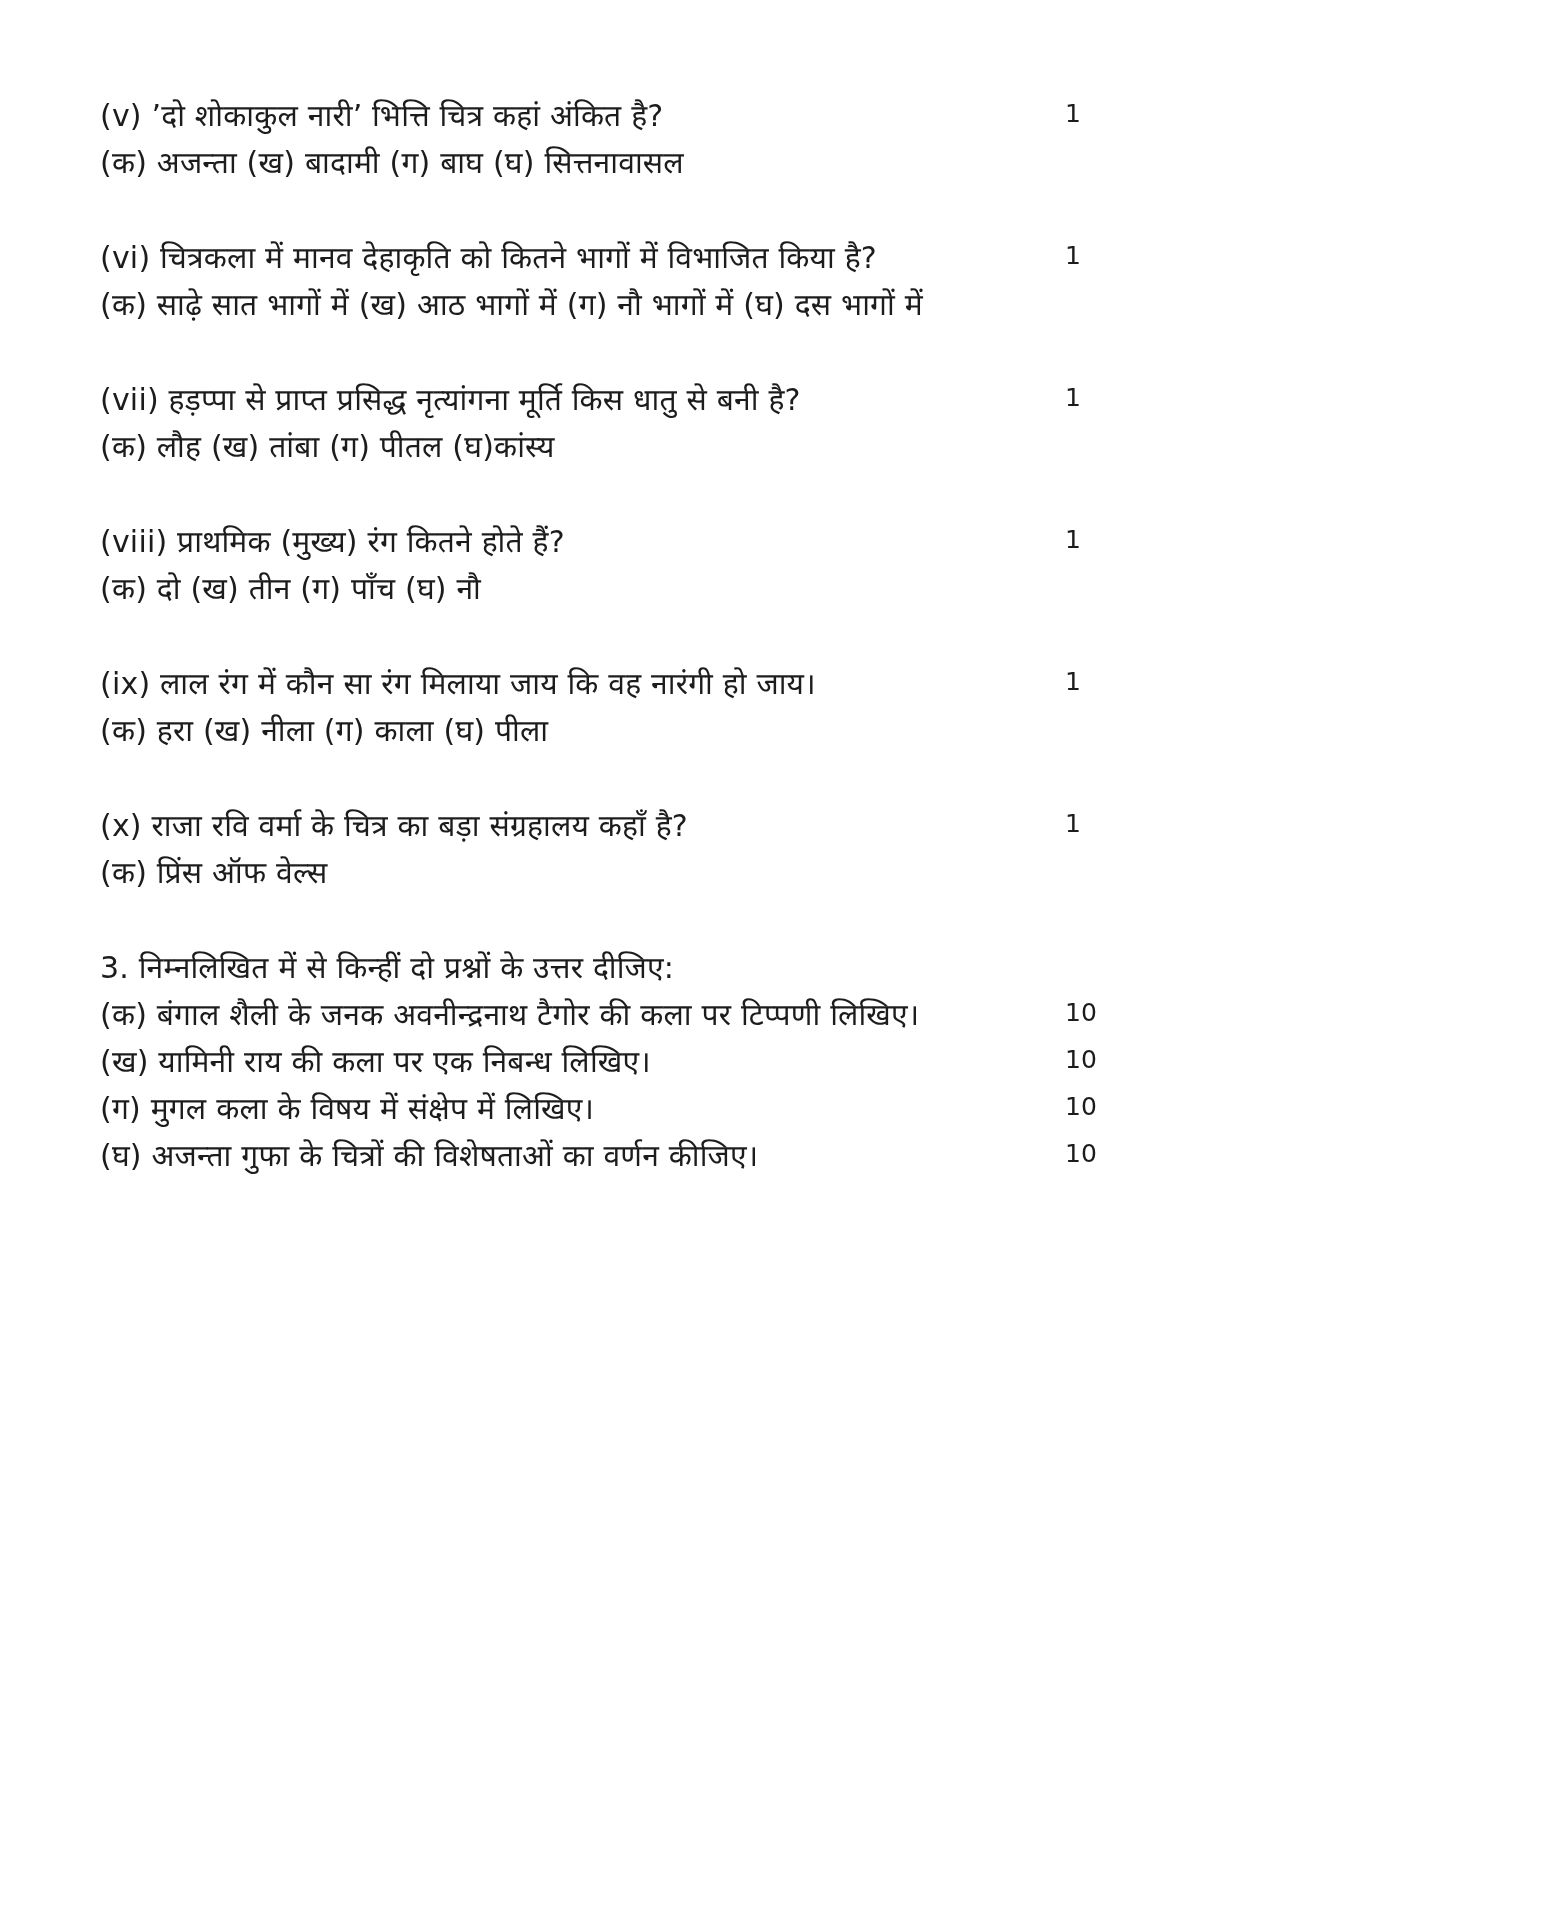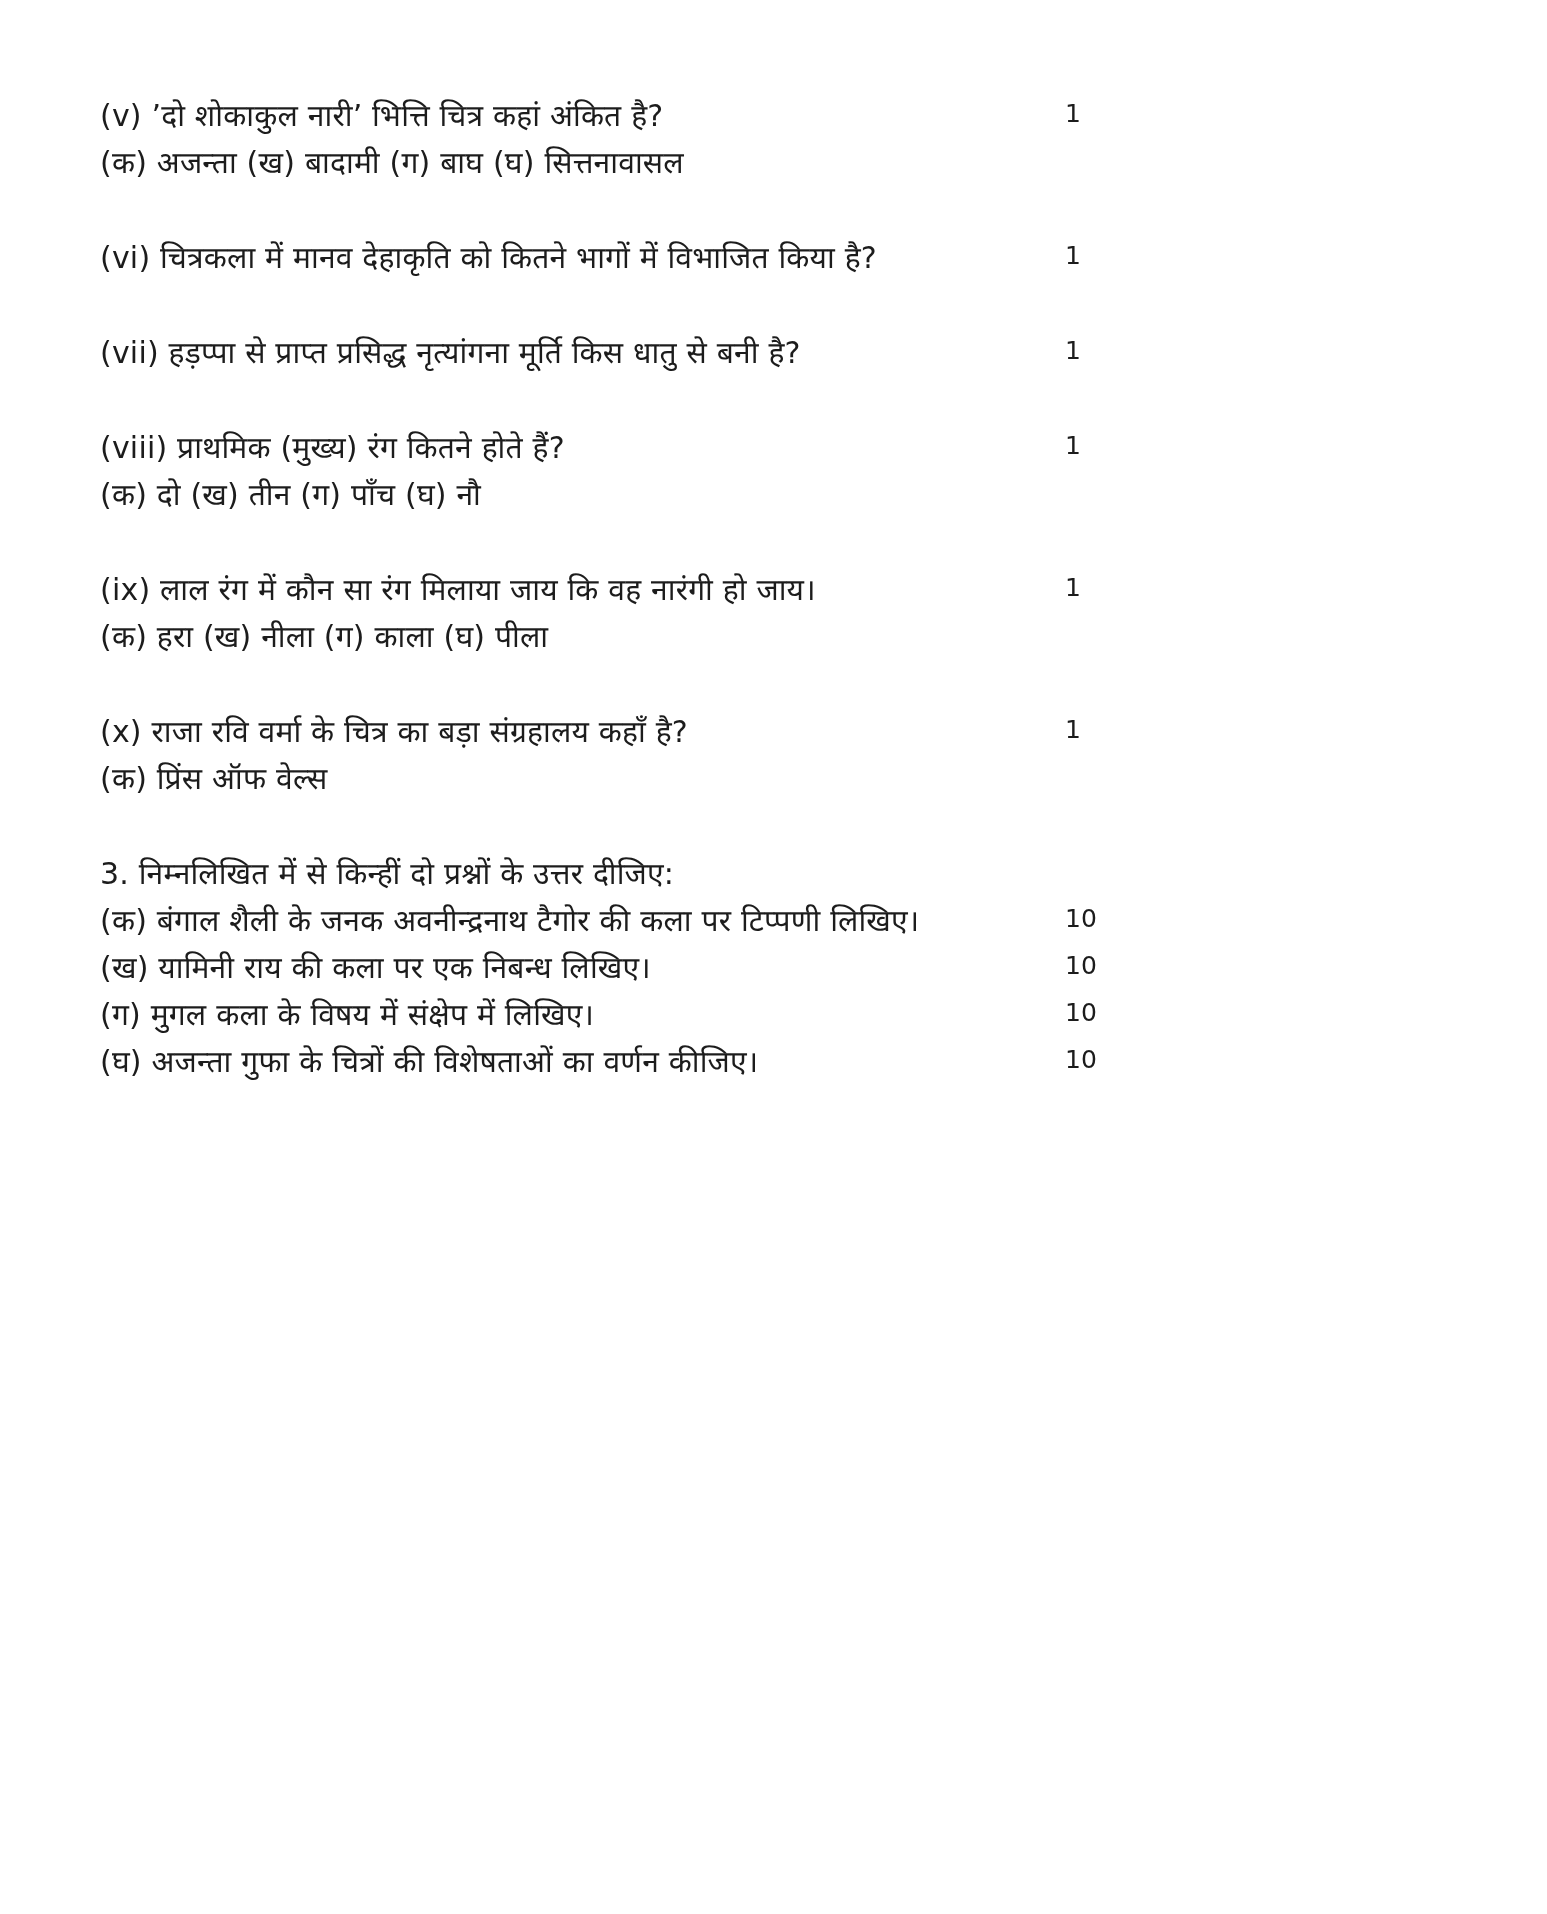--- a/index.html
+++ b/index.html
@@ -47,27 +47,29 @@
       <div class="marks">1</div>
     </div>
     <div class="q-line">(क) अजन्ता (ख) बादामी (ग) बाघ (घ) सित्तनावासल</div>
   </div>
 
   <div class="q-block">
     <div class="q-row">
       <div class="q-line">(vi) चित्रकला में मानव देहाकृति को कितने भागों में विभाजित किया है?</div>
       <div class="marks">1</div>
     </div>
+    <div class="q-line">(क) साढ़े सात भागों में (ख) आठ भागों में (ग) नौ भागों में (घ) दस भागों में</div>
   </div>
 
   <div class="q-block">
     <div class="q-row">
       <div class="q-line">(vii) हड़प्पा से प्राप्त प्रसिद्ध नृत्यांगना मूर्ति किस धातु से बनी है?</div>
       <div class="marks">1</div>
     </div>
+    <div class="q-line">(क) लौह (ख) तांबा (ग) पीतल  (घ)कांस्य</div>
   </div>
 
   <div class="q-block">
     <div class="q-row">
       <div class="q-line">(viii) प्राथमिक (मुख्य) रंग कितने होते हैं?</div>
       <div class="marks">1</div>
     </div>
     <div class="q-line">(क) दो  (ख) तीन  (ग) पाँच (घ) नौ</div>
   </div>
 

